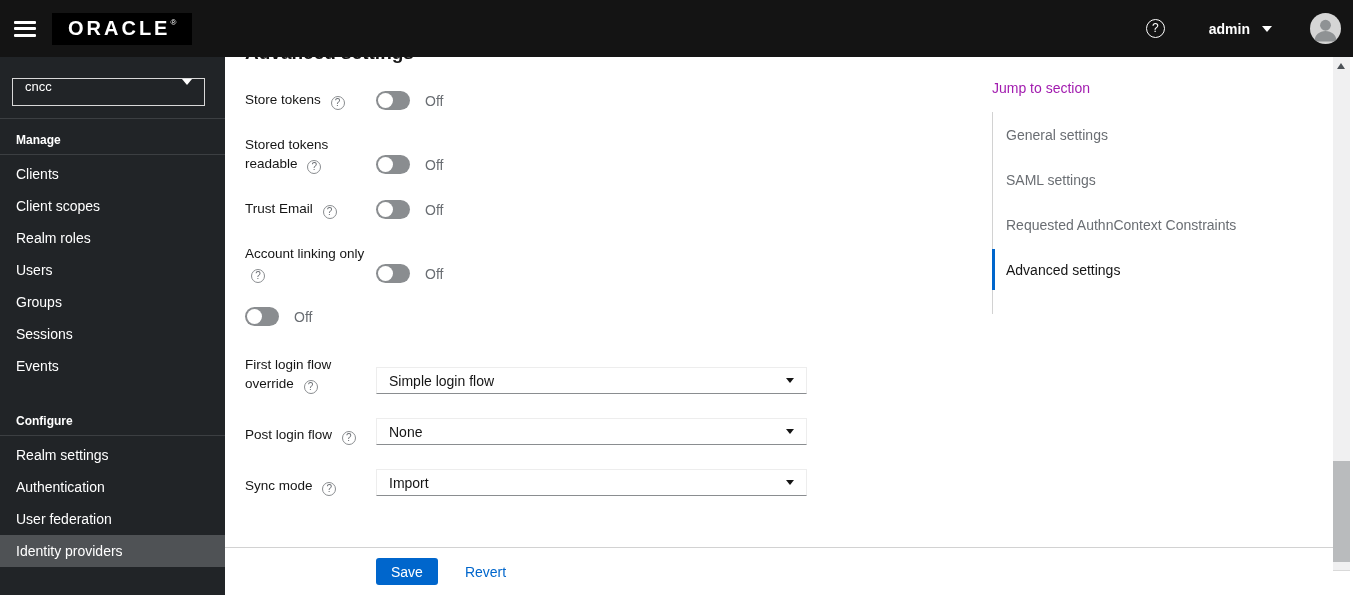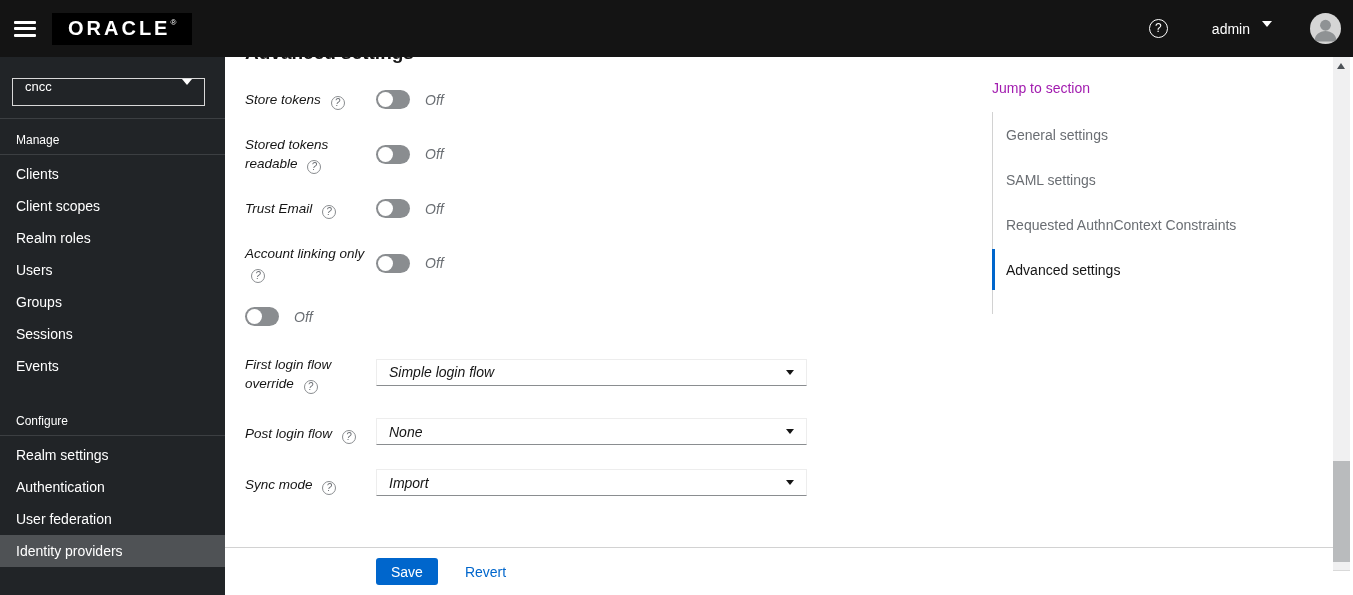--- a/index.html
+++ b/index.html
@@ -12,49 +12,49 @@
     background:#141414; z-index:10; display:flex; align-items:center; }
   .hamburger { width:22px; height:16px; margin-left:14px; display:flex;
     flex-direction:column; justify-content:space-between; cursor:pointer; }
   .hamburger span { display:block; height:3px; background:#fff; border-radius:1px; }
   .brand { margin-left:16px; background:#000; padding:4px 16px 5px 16px; }
   .brand .brand-text { color:#fff; font-weight:700; font-size:20px; letter-spacing:3px;text-align:right; }
   .brand sup { color:#fff; font-size:8px; vertical-align:10px; }
   .topbar-right { margin-left:auto; display:flex; align-items:center; margin-right:12px; }
   .help-circle { width:19px; height:19px; border:1.6px solid #fff; border-radius:50%;
     color:#fff; font-size:12px; line-height:16px; text-align:center; margin-right:44px; }
-  .user-menu { display:flex; align-items:flex-start; color:#fff; font-size:14px; margin-right:38px; cursor:pointer; }
+  .user-menu { display:flex; align-items:center; color:#fff; font-size:14px; margin-right:38px; cursor:pointer;font-weight:bold; }
   .user-menu .caret { margin-left:12px; width:0; height:0; border-left:5px solid transparent;
     border-right:5px solid transparent; border-top:6px solid #fff; }
   .avatar { width:31px; height:31px; border-radius:50%; background:#d5d5d5; overflow:hidden; }
 
   
   .sidebar { position:absolute; top:57px; left:0; width:225px; bottom:0;
     background:#212427; color:#fff; padding-top:21px; }
   .realm-select { margin:0 20px 0 12px; width:193px; height:28px; border:1px solid #d8d8d8;
     display:flex; padding:0 12px; font-size:13px; cursor:pointer; }
   .realm-select .caret { margin-left:auto; width:0; height:0; border-left:5px solid transparent;
     border-right:5px solid transparent; border-top:6px solid #fff; }
   .sb-divider { border-top:1px solid #3c3f42; margin-top:12px; }
   .sb-section { margin-top:14px; }
   .sb-section + .sb-section { margin-top:32px; }
-  .sb-title { font-size:12px; font-weight:400; padding:0 0 7px 16px; }
+  .sb-title { font-size:12px; font-weight:700; padding:0 0 7px 16px; }
   .sb-title-divider { border-top:1px solid #3c3f42; }
   .sb-list { list-style:none; padding-top:3px; }
   .sb-item { height:32px; display:flex; align-items:center; padding-left:16px;
     font-size:14px; cursor:pointer; }
   .sb-item.active { background:#4f5255; }
 
   
   .main { position:absolute; top:57px; left:225px; right:20px; bottom:0;
     background:#fff; padding-left:20px; z-index:1; }
   .page-heading { position:absolute; top:-15px; left:20px; font-size:19px;
     font-weight:600; color:#151515; }
   .form { padding-top:32px; width:562px; }
-  .form-row { display:flex; align-items:center; margin-bottom:24px;font-style:italic; }
+  .form-row { display:flex; align-items:flex-end; margin-bottom:24px; }
   .form-label { flex:0 0 131px; font-size:13.5px; line-height:19px; color:#151515; padding-top:1px; }
   .help-icon { display:inline-block; width:14px; height:14px; border:1px solid #8a8d90;
     border-radius:50%; color:#6a6e73; font-size:10px; line-height:12px; text-align:center;
     margin-left:6px; vertical-align:-2px; cursor:pointer; }
   .switch-wrap { display:flex; align-items:center; }
   .switch { width:34px; height:19px; border-radius:10px; background:#8a8d90;
     position:relative; cursor:pointer; }
   .switch .knob { position:absolute; top:2px; left:2px; width:15px; height:15px;
     border-radius:50%; background:#fff; }
   .switch-label { margin-left:15px; font-size:14px; color:#6a6e73; }

